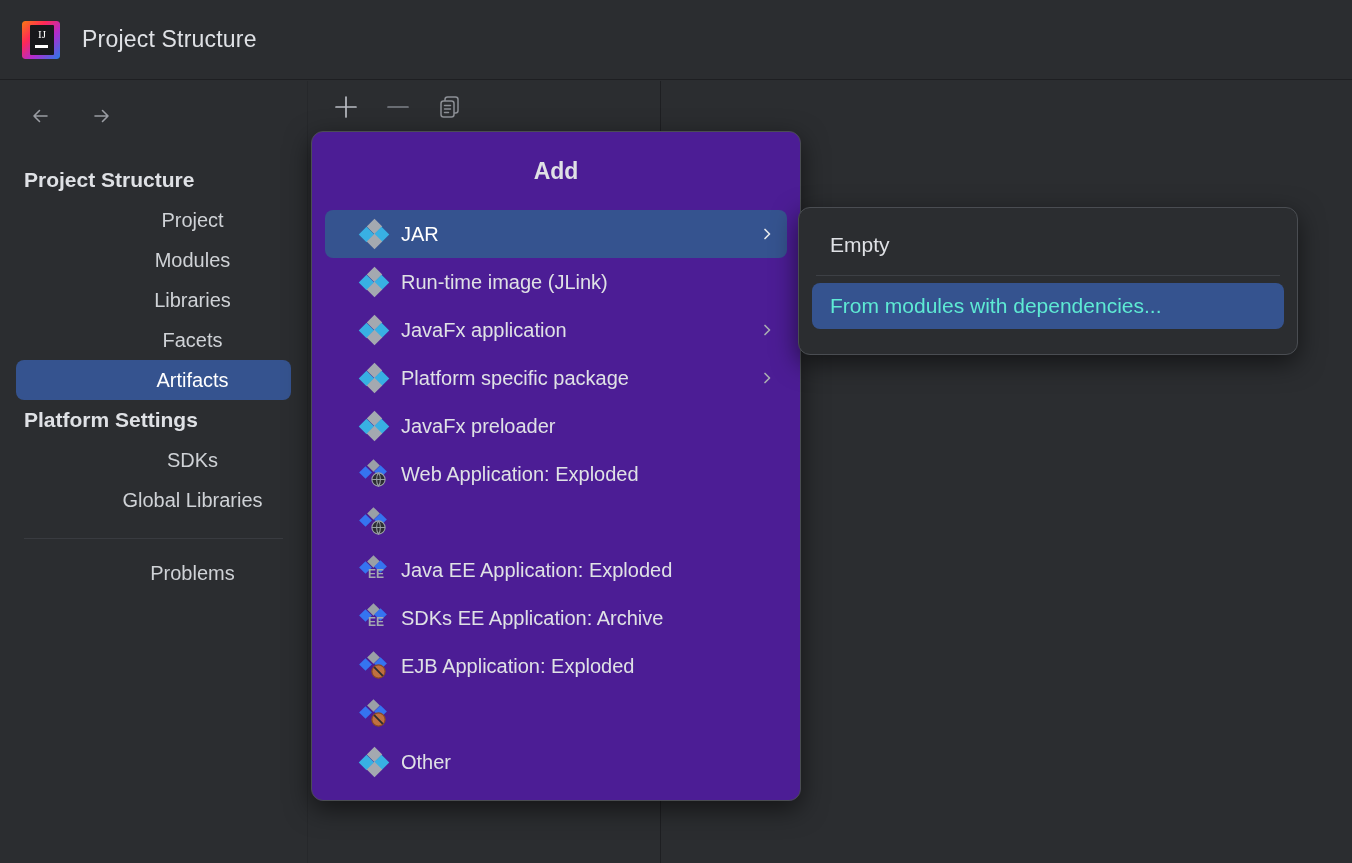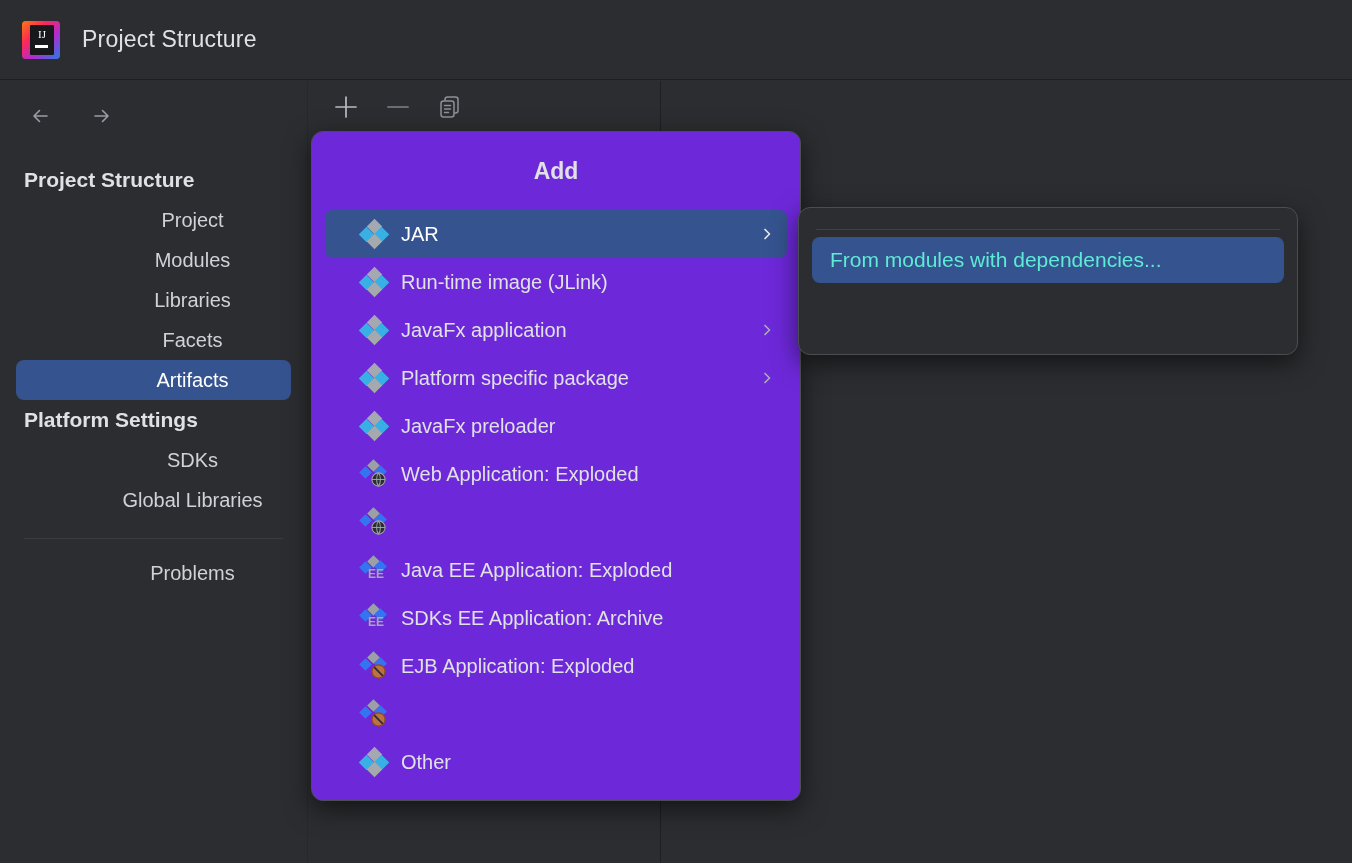--- a/index.html
+++ b/index.html
@@ -91,21 +91,21 @@
     background: #2b2d30; border-right: 1px solid #1e1f22;
   }
   .pane-right {
     position: absolute; left: 662px; top: 81px; width: 690px; height: 782px;
     background: #2b2d30;
   }
 
   
   .popup {
     position: absolute; left: 311px; top: 131px; width: 490px; height: 670px;
-    background: #6d28d9;
+    background: #4c1d95;
     border: 1px solid #4a4d52;
     border-radius: 12px;
     box-shadow: 0 8px 26px rgba(0,0,0,.55);
     overflow: hidden;
   }
   .popup-title {
     height: 78px; line-height: 78px; text-align: center;
     color: #dfe1e5; font-size: 23px; font-weight: bold;
   }
   .menu-list { padding: 0 13px; }
@@ -367,17 +367,18 @@
           <span class="dia" style="left:7.5px;top:15px;background:#a4a9b0;"></span>
         </span>
         <span class="mi-label">Other</span>
         <span class="mi-chev"></span>
       </div>
 
     </div>
   </div>
 
   <div class="submenu">
+    <div class="sub-item">Empty</div>
     <div class="sub-sep"></div>
     <div class="sub-item selected">From modules with dependencies...</div>
   </div>
 
 </div>
 
 </body></html>

